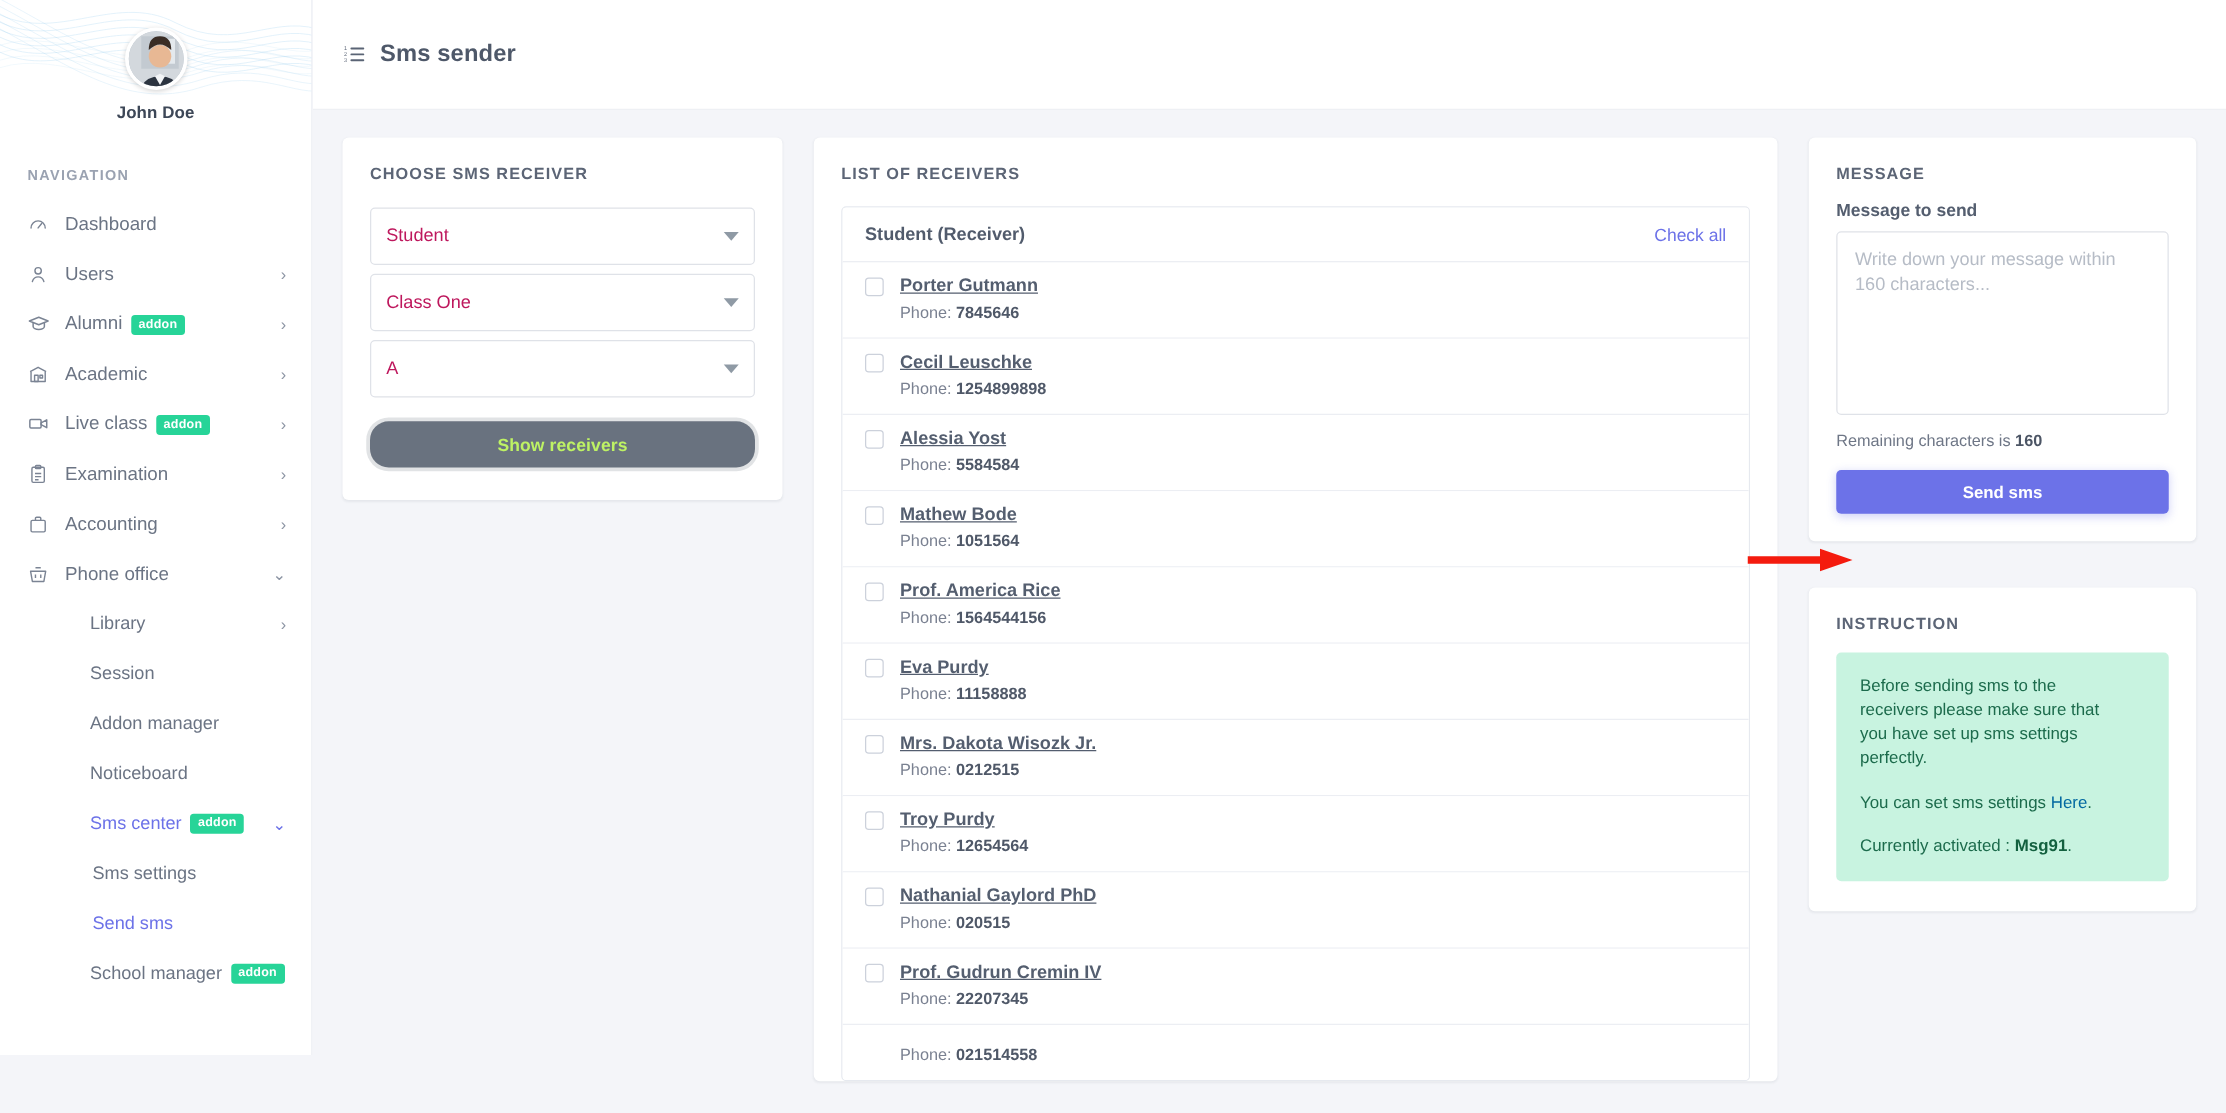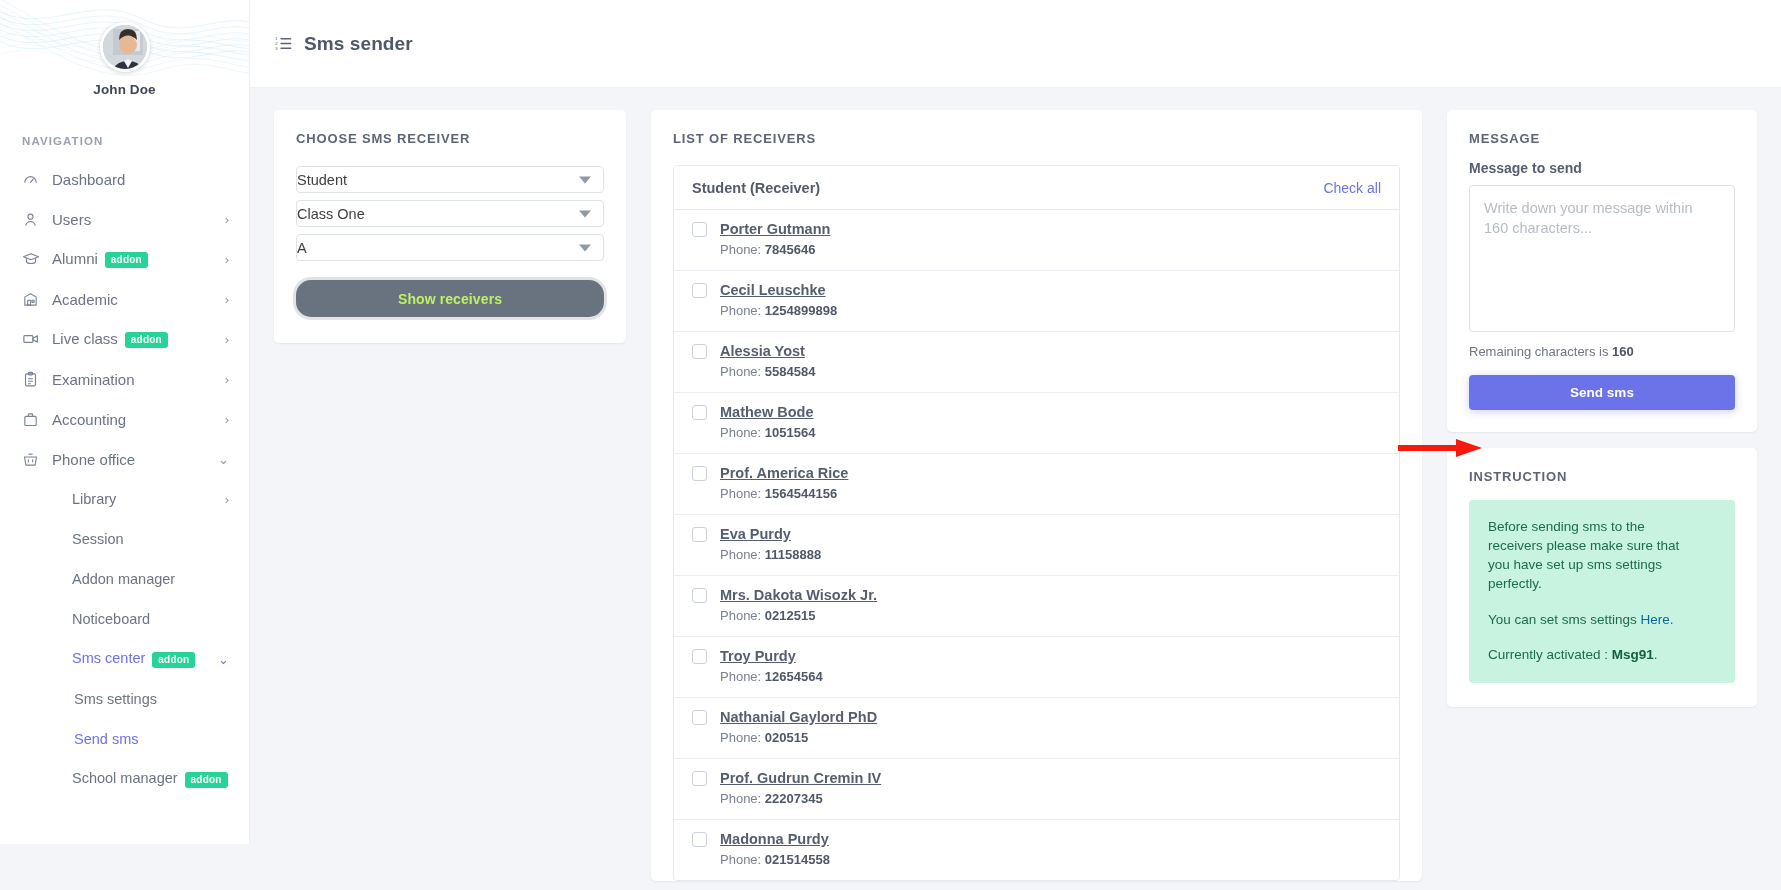--- a/index.html
+++ b/index.html
@@ -77,24 +77,24 @@
   }
   .card-title {
     font-size: 13px; font-weight: bold; color: #5c6576;
     letter-spacing: .85px; padding: 21px 22px 0 22px;
   }
 
   
   .col-choose { width: 352px; min-width: 352px; }
   .choose-body { padding: 20px 22px 26px 22px; }
   .select-box {
-    position: relative; height: 27px; margin-bottom: 7px;
+    position: relative; height: 46px; margin-bottom: 7px;
     border: 1px solid #dfe2e8; border-radius: 4px; background: #fff;
-    display: flex; align-items: center; padding: 0 34px 0 0;
-    font-size: 14.5px; color: #404040; cursor: pointer;
+    display: flex; align-items: center; padding: 0 34px 0 12px;
+    font-size: 14.5px; color: #be185d; cursor: pointer;
   }
   .select-arrow {
     position: absolute; right: 12px; top: 50%; transform: translateY(-50%);
     width: 0; height: 0;
     border-left: 6px solid transparent; border-right: 6px solid transparent;
     border-top: 7px solid #8f9aa5;
   }
   .btn-show {
     margin-top: 12px; height: 37px; width: 100%;
     background: #69727f; color: #bef264; font-size: 14px; font-weight: bold;
@@ -128,21 +128,21 @@
   .chk {
     width: 15px; height: 15px; min-width: 15px;
     border: 1px solid #ccd1db; border-radius: 3px; background: #fff;
     margin-right: 13px; cursor: pointer;
   }
   .row-name { font-size: 14.5px; font-weight: bold; color: #545e6f; text-decoration: underline; }
   .row-phone { font-size: 13px; color: #7a8191; margin: 5px 0 0 28px; }
   .row-phone b { color: #4f5868; font-weight: bold; }
 
   
-  .col-msg { width: 310px; min-width: 310px; display: flex; flex-direction: column; gap: 16px; }
+  .col-msg { width: 310px; min-width: 310px; display: flex; flex-direction: column; gap: 37px; }
   .msg-body { padding: 14px 22px 22px 22px; }
   .field-label { font-size: 14px; color: #545e6f; font-weight: bold; margin-bottom: 9px; }
   .msg-area {
     width: 100%; height: 147px;
     border: 1px solid #dfe2e8; border-radius: 4px;
     padding: 12px 14px; font-size: 14.5px; color: #b3b9c4;
     font-family: "Liberation Sans", sans-serif;
     resize: none; outline: none; line-height: 1.4;
     background: #fff;
   }
@@ -463,24 +463,20 @@
                   <div class="row-phone"><span>Phone:</span> <b>020515</b></div>
                 </div>
                 <div class="list-row">
                   <div class="row-top">
                     <span class="chk"></span>
                     <span class="row-name">Prof. Gudrun Cremin IV</span>
                   </div>
                   <div class="row-phone"><span>Phone:</span> <b>22207345</b></div>
                 </div>
                 <div class="list-row">
-                  <div class="row-top">
-                    <span class="chk"></span>
-                    <span class="row-name">Madonna Purdy</span>
-                  </div>
                   <div class="row-phone"><span>Phone:</span> <b>021514558</b></div>
                 </div>
               </div>
           </div>
         </div>
       </section>
 
       <div class="col-msg">
 
         <section class="card">

